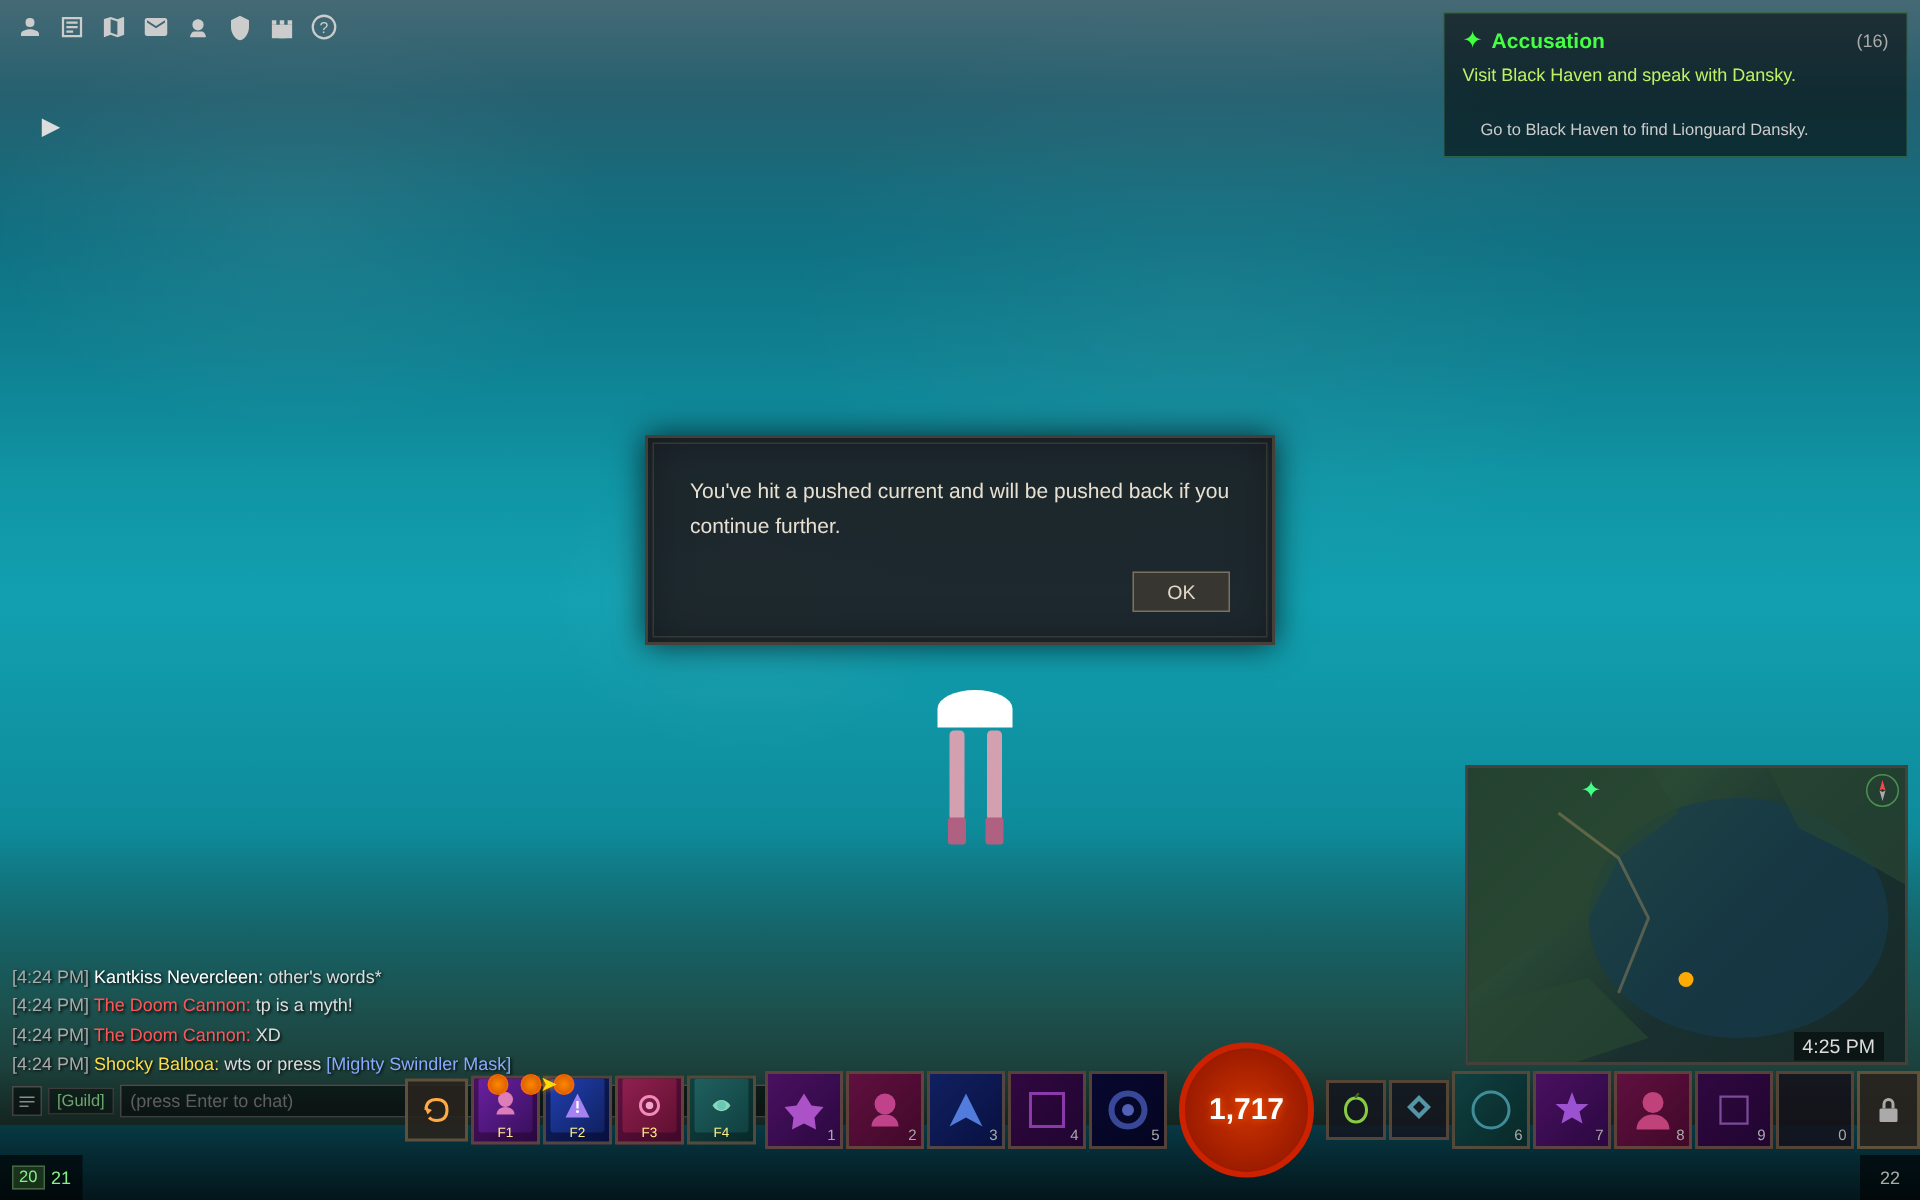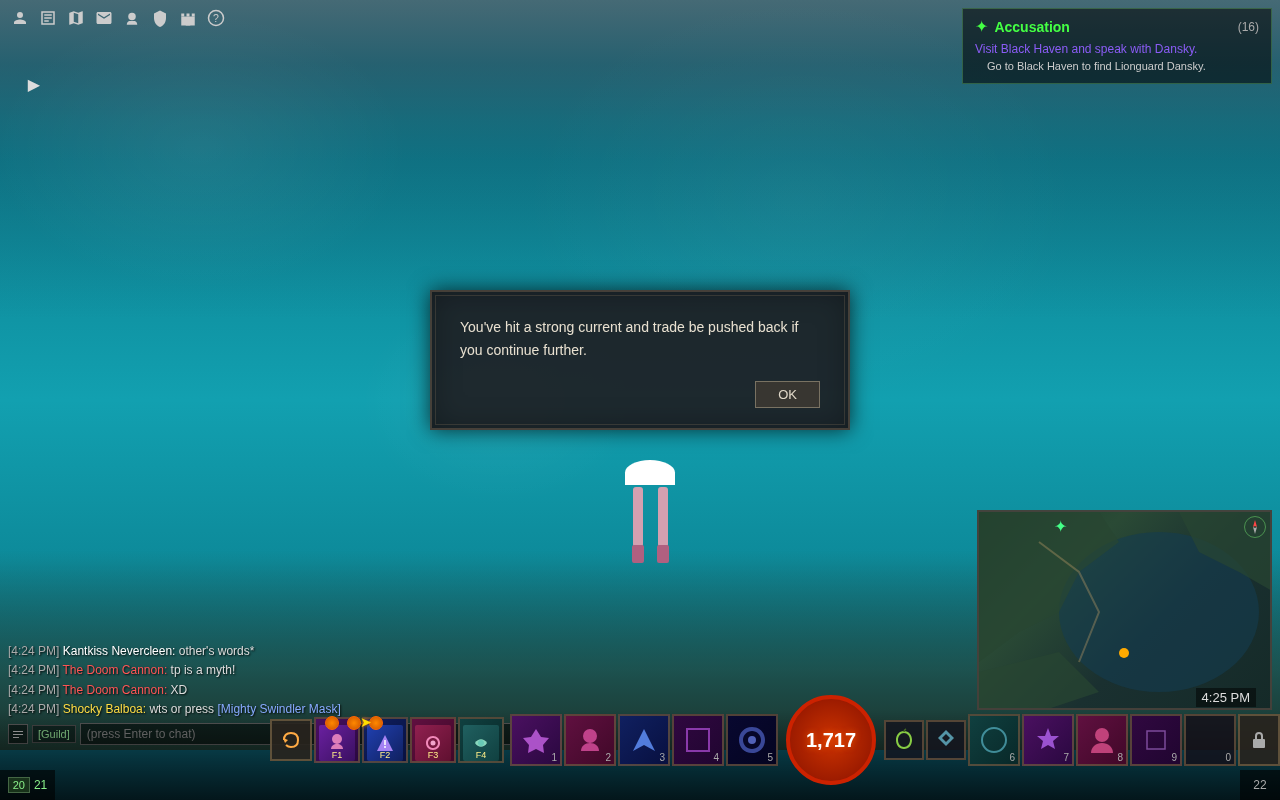--- a/index.html
+++ b/index.html
@@ -167,24 +167,24 @@
       font-weight: bold;
       flex: 1;
     }
 
     .quest-level {
       color: #aaa;
       font-size: 12px;
     }
 
     .quest-desc {
-      color: #8b5cf6;
+      color: #bef264;
       font-size: 12px;
       line-height: 1.5;
-      margin-bottom: 0;
+      margin-bottom: 20px;
     }
 
     .quest-objective {
       color: #ccc;
       font-size: 11px;
       line-height: 1.5;
       padding-left: 12px;
     }
 
     
@@ -395,21 +395,21 @@
     }
 
     .f-skill {
       width: 46px;
       height: 46px;
       border: 2px solid rgba(100,80,60,0.8);
       background: rgba(20,15,25,0.8);
       cursor: pointer;
       display: flex;
       align-items: center;
-      justify-content: flex-end;
+      justify-content: flex-start;
       flex-direction: column;
       position: relative;
       overflow: hidden;
     }
 
     .f-skill .f-label {
       position: absolute;
       bottom: 1px;
       left: 50%;
       transform: translateX(-50%);
@@ -637,21 +637,21 @@
     <span class="quest-star">✦</span>
     <span class="quest-title">Accusation</span>
     <span class="quest-level">(16)</span>
   </div>
   <div class="quest-desc">Visit Black Haven and speak with Dansky.</div>
   <div class="quest-objective">Go to Black Haven to find Lionguard Dansky.</div>
 </div>
 
 <div id="modal-overlay">
   <div id="modal-dialog">
-    <div id="modal-message">You've hit a strong current and trade be pushed back if you continue further.</div>
+    <div id="modal-message">You've hit a pushed current and will be pushed back if you continue further.</div>
     <div id="modal-buttons">
       <button id="ok-button">OK</button>
     </div>
   </div>
 </div>
 
 <div id="chat-panel">
   <div id="chat-messages">
 
   <div class="chat-line"><span class="chat-time">[4:24 PM]</span> <span style="color:#ffffff;">Kantkiss Nevercleen:</span> <span class="chat-text">other's words*</span></div>

